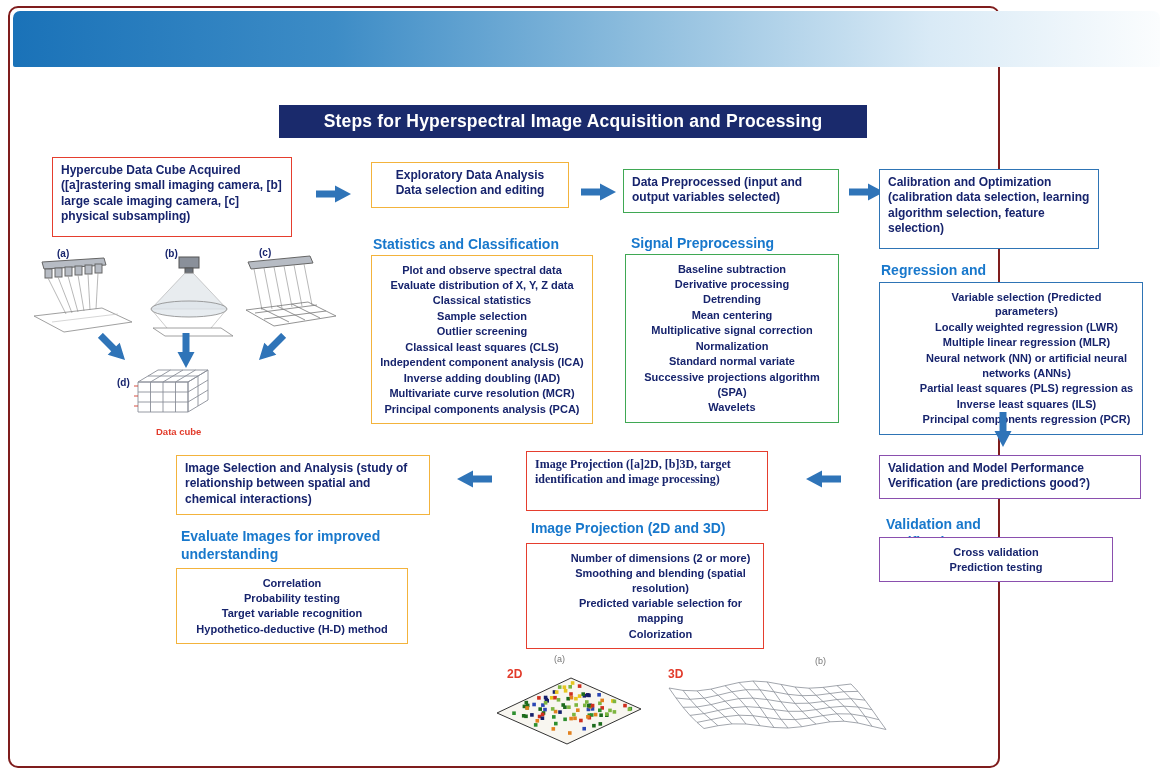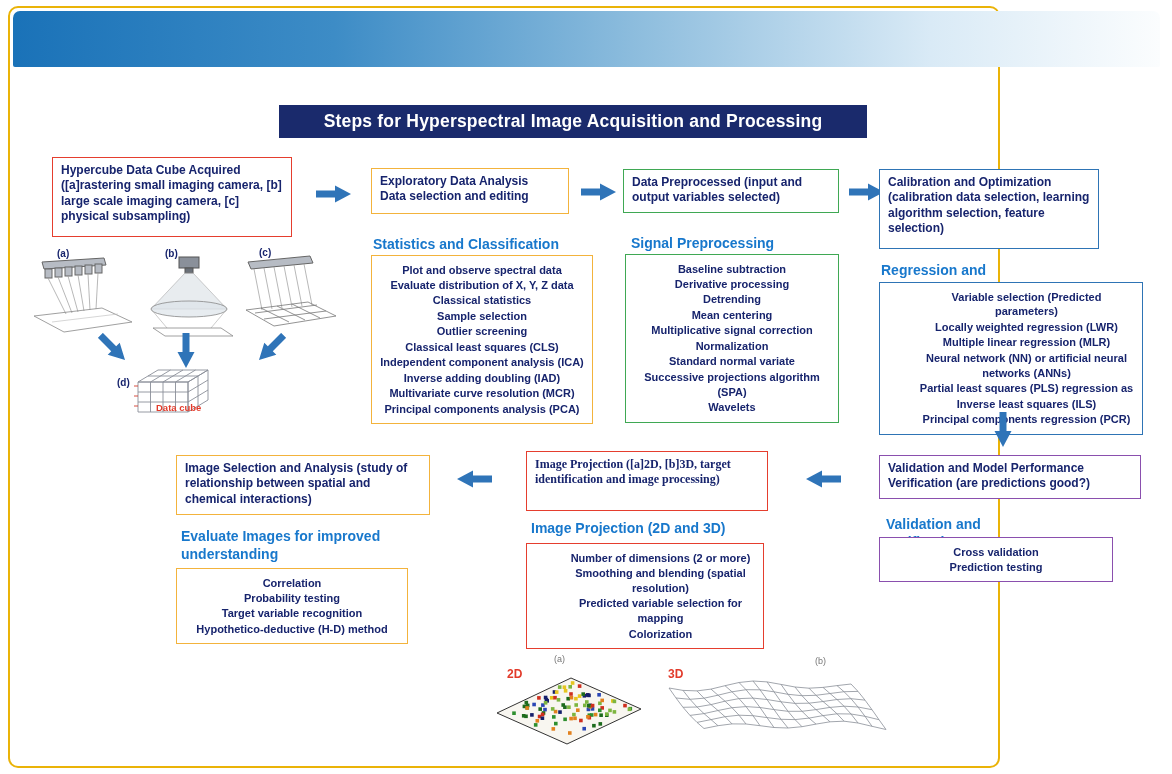--- a/index.html
+++ b/index.html
@@ -1,17 +1,17 @@
 <!DOCTYPE html>
 <html><head>
 <meta charset="utf-8">
 <style>
   * { margin:0; padding:0; box-sizing:border-box; }
   html,body { width:1172px; height:774px; background:#ffffff; font-family:"Liberation Sans", sans-serif; overflow:hidden; }
-  .frame { position:absolute; left:8px; top:6px; width:992px; height:762px; border:2px solid #eab308; border-radius:10px; background:#fff; }
+  .frame { position:absolute; left:8px; top:6px; width:992px; height:762px; border:2px solid #7f1d1d; border-radius:10px; background:#fff; }
   .abs { position:absolute; }
   .topbar { left:3px; top:3px; width:1147px; height:56px; border-radius:7px 7px 2px 2px;
             background:linear-gradient(90deg,#1a72b8 0%, #3d8cc6 28%, #8fbede 55%, #d9eaf6 80%, #fbfdfe 100%); }
   .title { left:269px; top:97px; width:588px; height:33px; background:#1a2a6c; color:#ffffff;
            font-size:17.5px; font-weight:bold; display:flex; align-items:center; justify-content:center; letter-spacing:0.2px; }
   .fbox { background:#fff; border:1.5px solid #999; padding:5px 8px; font-weight:bold; color:#17246d;
           font-size:12px; line-height:1.28; }
   .b-red    { border-color:#e53e2e; }
   .b-yellow { border-color:#f3b33c; }
   .b-green  { border-color:#3fa853; }
@@ -36,21 +36,21 @@
   <div class="abs title">Steps for Hyperspectral Image Acquisition and Processing</div>
 
   <div class="abs fbox b-red" style="left:42px;top:149px;width:240px;min-height:80px;">Hypercube Data Cube Acquired ([a]rastering small imaging camera, [b] large scale imaging camera, [c] physical subsampling)</div>
 
   <div class="abs arrow" style="left:306px;top:176px;">
     <svg width="36" height="20" viewBox="0 0 36 20">
         <polygon points="0,6.5 19,6.5 19,1.5 35,10 19,18.5 19,13.5 0,13.5" fill="#2f74b8"></polygon>
       </svg>
   </div>
 
-  <div class="abs fbox b-yellow" style="left:361px;top:160px;width:198px;min-height:46px;">
+  <div class="abs fbox b-yellow" style="left:361px;top:154px;width:198px;min-height:46px;text-align:center;">
     <div>Exploratory Data Analysis</div>
     <div>Data selection and editing</div>
   </div>
 
   <div class="abs arrow" style="left:571px;top:174px;">
     <svg width="36" height="20" viewBox="0 0 36 20">
         <polygon points="0,6.5 19,6.5 19,1.5 35,10 19,18.5 19,13.5 0,13.5" fill="#2f74b8"></polygon>
       </svg>
   </div>
 
@@ -156,21 +156,21 @@
         <line x1="58" y1="38" x2="78" y2="26"></line>
       <line x1="68" y1="12" x2="68" y2="42"></line>
     </g>
     <g stroke="#d23b2b" stroke-width="0.9">
       <line x1="8" y1="22" x2="4" y2="22"></line>
         <line x1="8" y1="32" x2="4" y2="32"></line>
         <line x1="8" y1="42" x2="4" y2="42"></line>
     </g>
   </svg>
 
-  <div class="abs dc-label" style="left:146px;top:394px;text-align:center;">Data cube</div>
+  <div class="abs dc-label" style="left:146px;top:418px;text-align:center;">Data cube</div>
 
   <div class="abs heading" style="left:363px;top:228px;">Statistics and Classification</div>
   <div class="abs fbox b-yellow list" style="left:361px;top:247px;width:222px;">
       <div class="li">Plot and observe spectral data</div>
       <div class="li">Evaluate distribution of X, Y, Z data</div>
       <div class="li">Classical statistics</div>
       <div class="li">Sample selection</div>
       <div class="li">Outlier screening</div>
       <div class="li">Classical least squares (CLS)</div>
       <div class="li">Independent component analysis (ICA)</div>

